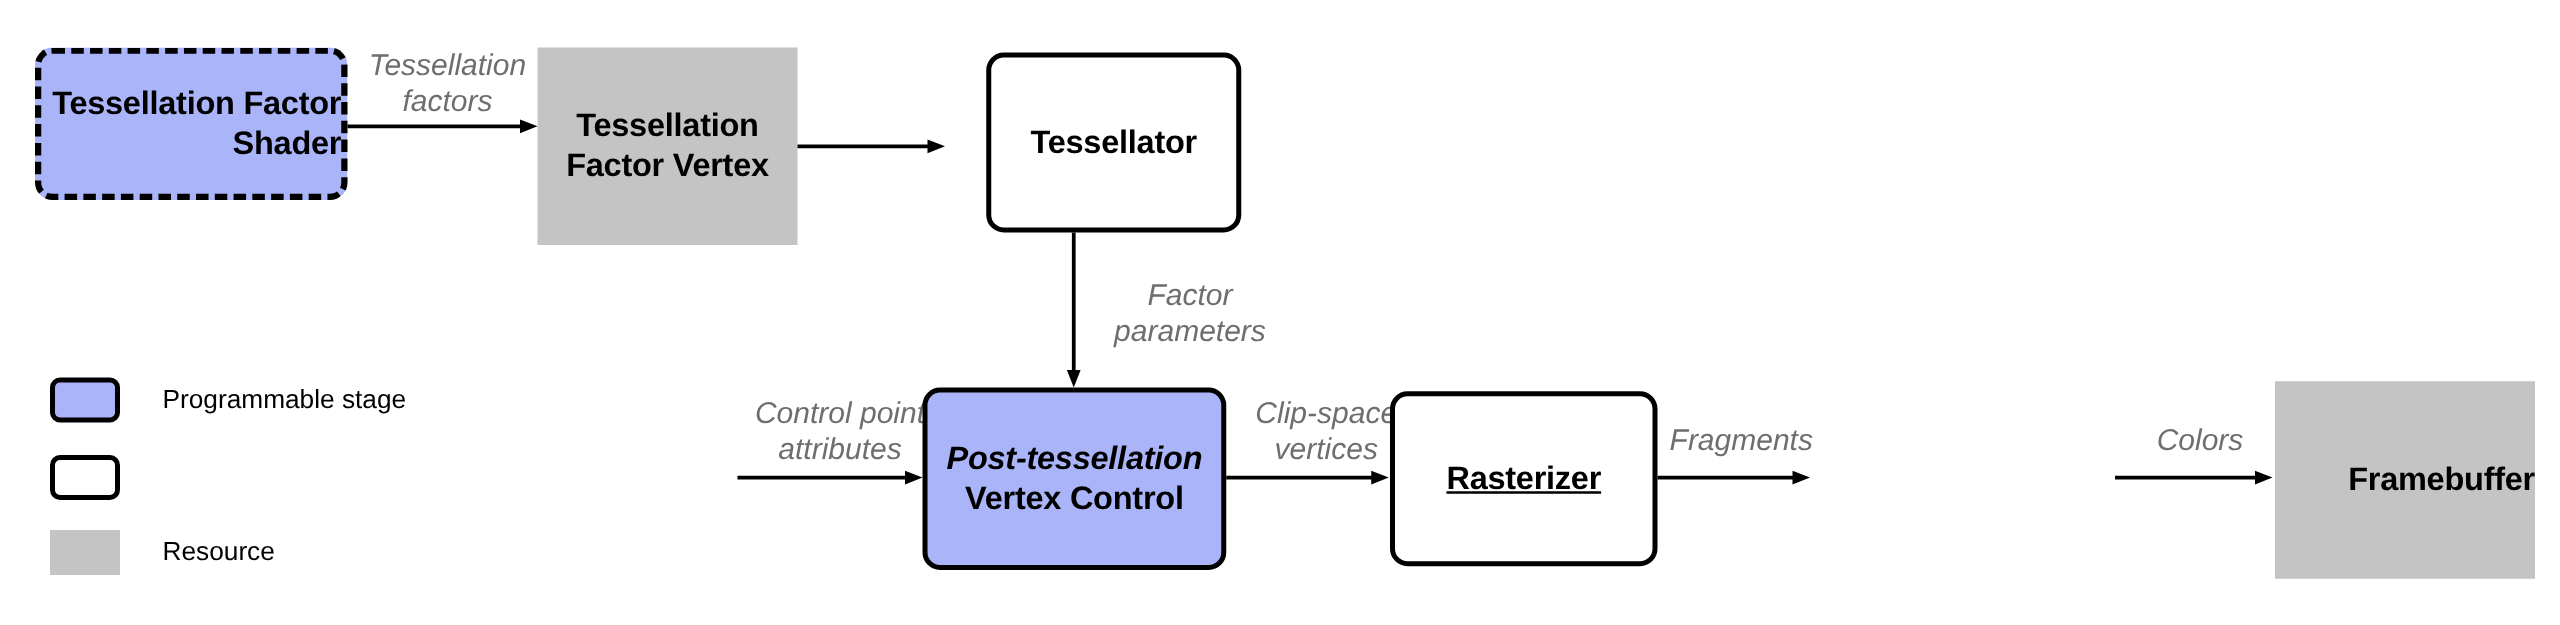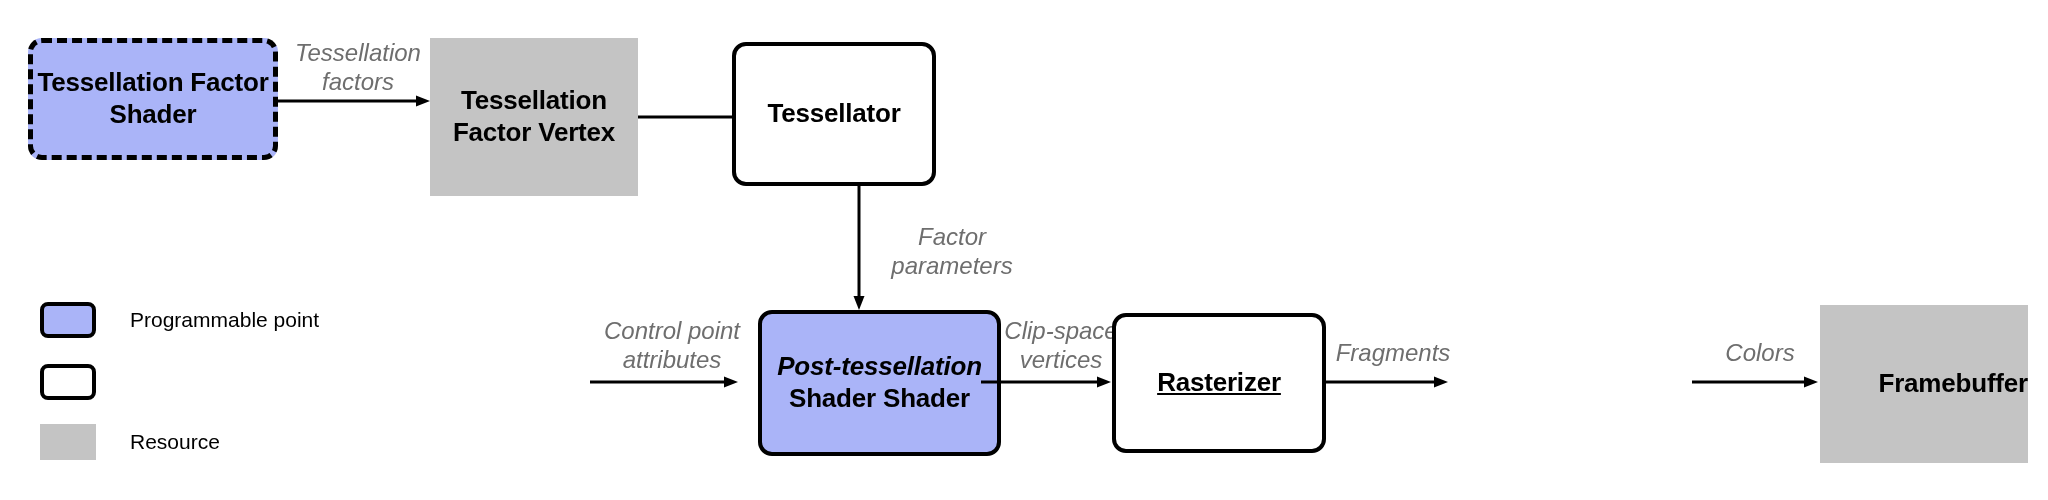--- a/index.html
+++ b/index.html
@@ -118,21 +118,21 @@
     color: #000000;
     font-weight: normal;
     white-space: nowrap;
   }
 </style>
 </head>
 <body>
 
 <div id="canvas">
 
-  <div class="node programmable dashed" style="left:28px; top:38px; width:250px; height:122px;">
+  <div class="node programmable dashed" style="left:28px; top:38px; width:250px; height:122px;align-items:flex-end;">
     <span class="line-plain">Tessellation Factor</span>
     <span class="line-plain">Shader</span>
   </div>
 
   <div class="edge-label" style="left:290px; top:38px; width:136px;">Tessellation
 factors</div>
 
   <div class="conn" style="left:278px; top:95px; width:156px; height:12px;">
     <svg width="156" height="12" viewBox="0 0 156 12">
       <line x1="0" y1="6" x2="143" y2="6" stroke="#000000" stroke-width="3"></line>
@@ -145,39 +145,39 @@
     <span class="line-plain">Factor Vertex</span>
   </div>
 
   <div class="conn" style="left:638px; top:111px; width:122px; height:12px;">
     <svg width="122" height="12" viewBox="0 0 122 12">
       <line x1="0" y1="6" x2="109" y2="6" stroke="#000000" stroke-width="3"></line>
       <polygon points="118,6 104,0.5 104,11.5" fill="#000000"></polygon>
     </svg>
   </div>
 
-  <div class="node fixed" style="left:732px; top:42px; width:204px; height:144px;">
+  <div class="node fixed" style="left:789px; top:42px; width:204px; height:144px;">
     <span class="line-plain">Tessellator</span>
   </div>
 
   <div class="conn" style="left:853px; top:186px; width:12px; height:128px;">
     <svg width="12" height="128" viewBox="0 0 12 128">
       <line x1="6" y1="0" x2="6" y2="115" stroke="#000000" stroke-width="3"></line>
       <polygon points="6,124 0.5,110 11.5,110" fill="#000000"></polygon>
     </svg>
   </div>
 
   <div class="edge-label" style="left:872px; top:222px; width:160px;">Factor
 parameters</div>
 
   <div class="legend" style="left:0px; top:0px; width:360px; height:500px;">
 
     <div class="legend-row" style="left:40px; top:302px;">
       <span class="legend-swatch programmable"></span>
-      <span class="legend-text">Programmable point</span>
+      <span class="legend-text">Programmable stage</span>
     </div>
 
     <div class="legend-row" style="left:40px; top:364px;">
       <span class="legend-swatch fixed"></span>
     </div>
 
     <div class="legend-row" style="left:40px; top:424px;">
       <span class="legend-swatch resource"></span>
       <span class="legend-text">Resource</span>
     </div>
@@ -186,23 +186,23 @@
   <div class="edge-label" style="left:592px; top:316px; width:160px;">Control point
 attributes</div>
 
   <div class="conn" style="left:590px; top:376px; width:152px; height:12px;">
     <svg width="152" height="12" viewBox="0 0 152 12">
       <line x1="0" y1="6" x2="139" y2="6" stroke="#000000" stroke-width="3"></line>
       <polygon points="148,6 134,0.5 134,11.5" fill="#000000"></polygon>
     </svg>
   </div>
 
-  <div class="node programmable" style="left:738px; top:310px; width:243px; height:146px;margin-left:20px;">
+  <div class="node programmable" style="left:738px; top:310px; width:243px; height:146px;">
     <span class="line-italic">Post-tessellation</span>
-    <span class="line-plain">Shader Shader</span>
+    <span class="line-plain">Vertex Control</span>
   </div>
 
   <div class="edge-label" style="left:990px; top:316px; width:142px;">Clip-space
 vertices</div>
 
   <div class="conn" style="left:981px; top:376px; width:134px; height:12px;">
     <svg width="134" height="12" viewBox="0 0 134 12">
       <line x1="0" y1="6" x2="121" y2="6" stroke="#000000" stroke-width="3"></line>
       <polygon points="130,6 116,0.5 116,11.5" fill="#000000"></polygon>
     </svg>

